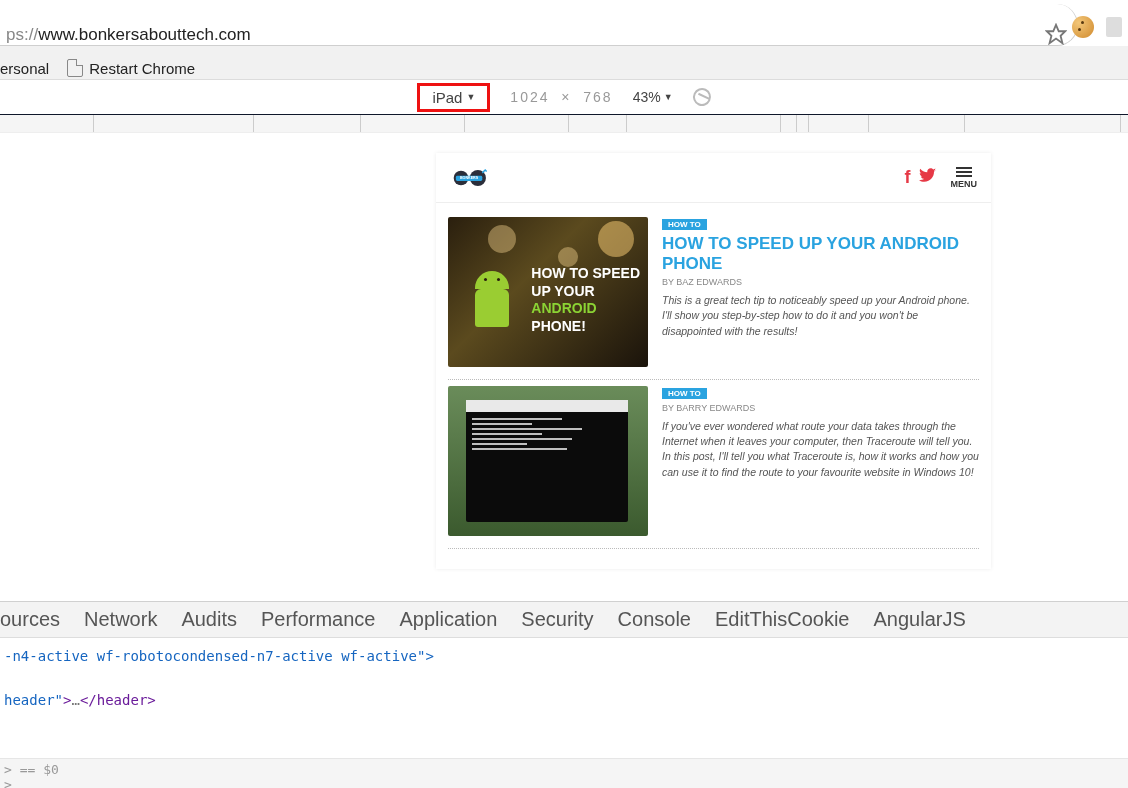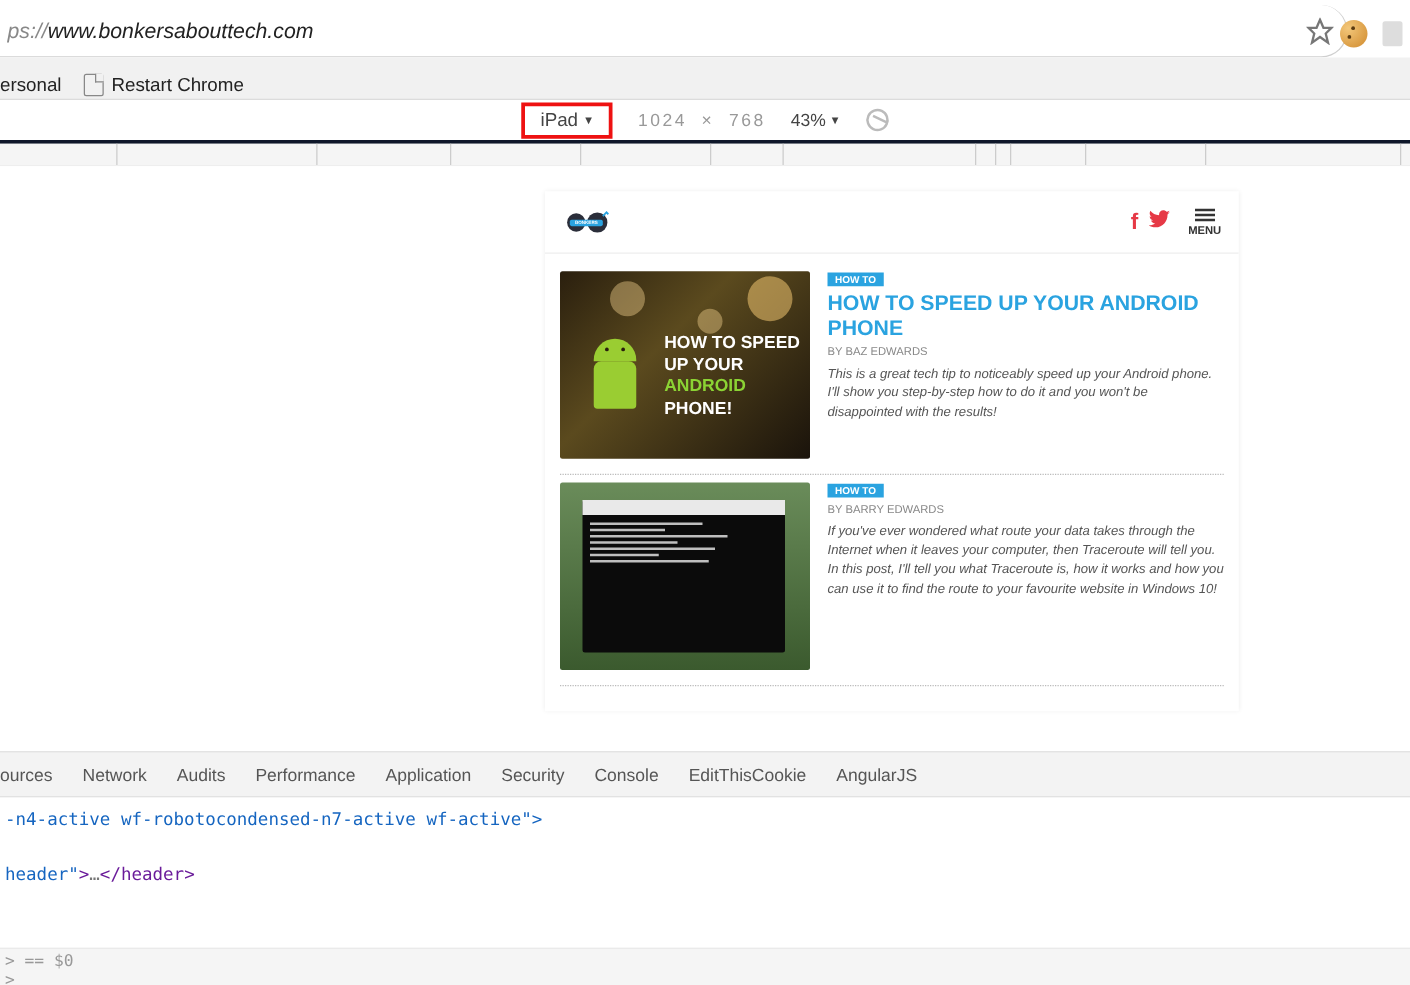--- a/index.html
+++ b/index.html
@@ -11,30 +11,29 @@
     overflow: hidden;
     font-size: 14px;
     color: #333;
   }
 
   
   .addrbar {
     background: #fff;
     height: 42px;
     display: flex;
-    align-items: center;
+    align-items: flex-end;
     border: 1px solid #cfcfcf;
     border-left: none;
     border-top: none;
     border-radius: 0 22px 22px 0;
     margin-top: 4px;
     margin-right: 50px;
     padding: 0 10px 0 0;
     position: relative;
-    font-style: italic;
   }
   .addrbar .url {
     flex: 1;
     padding-left: 6px;
     font-size: 17px;
     color: #222;
   }
   .addrbar .url .proto { color: #888; }
   .addr-star {
     width: 22px; height: 22px;
@@ -82,21 +81,21 @@
   
   .devbar {
     height: 35px;
     background: #fff;
     display: flex;
     align-items: center;
     justify-content: center;
     gap: 20px;
     font-size: 14px;
     color: #444;
-    border-bottom: 3px solid #0f172a;
+    border-bottom: 1px solid #0f172a;
   }
   .device-sel{
     border: 3px solid #e11;
     padding: 3px 12px;
     display:flex;align-items:center;gap:4px;
     font-size:15px;
   }
   .tri{font-size:9px;color:#444;}
   .dim{color:#999;letter-spacing:2px;}
   .zoom{display:flex;align-items:center;gap:3px;}
@@ -167,21 +166,21 @@
   .meta{flex:1;}
   .badge{display:inline-block;background:#2aa3e0;color:#fff;font-size:8px;font-weight:bold;padding:1px 6px;margin-bottom:4px;}
   .title{color:#2aa3e0;font-size:17px;font-weight:700;line-height:1.15;margin-bottom:4px;}
   .author{color:#888;font-size:9px;margin-bottom:6px;}
   .excerpt{font-style:italic;color:#555;font-size:10.5px;line-height:1.45;}
 
   
   .devtools{border-top:1px solid #d0d0d0;background:#f9f9f9;}
   .dt-tabs{
     height:36px;display:flex;align-items:center;gap:24px;
-    padding-left:0;font-size:14px;color:#555;
+    padding-left:0;font-size:20px;color:#555;
     border-bottom:1px solid #ddd;background:#f3f3f3;
   }
   .dt-tabs span{cursor:pointer;}
   .dt-body{
     background:#fff;
     font-family:Consolas,Menlo,monospace;
     font-size:14px;
     padding:10px 4px 4px;
     height:120px;
     position:relative;

